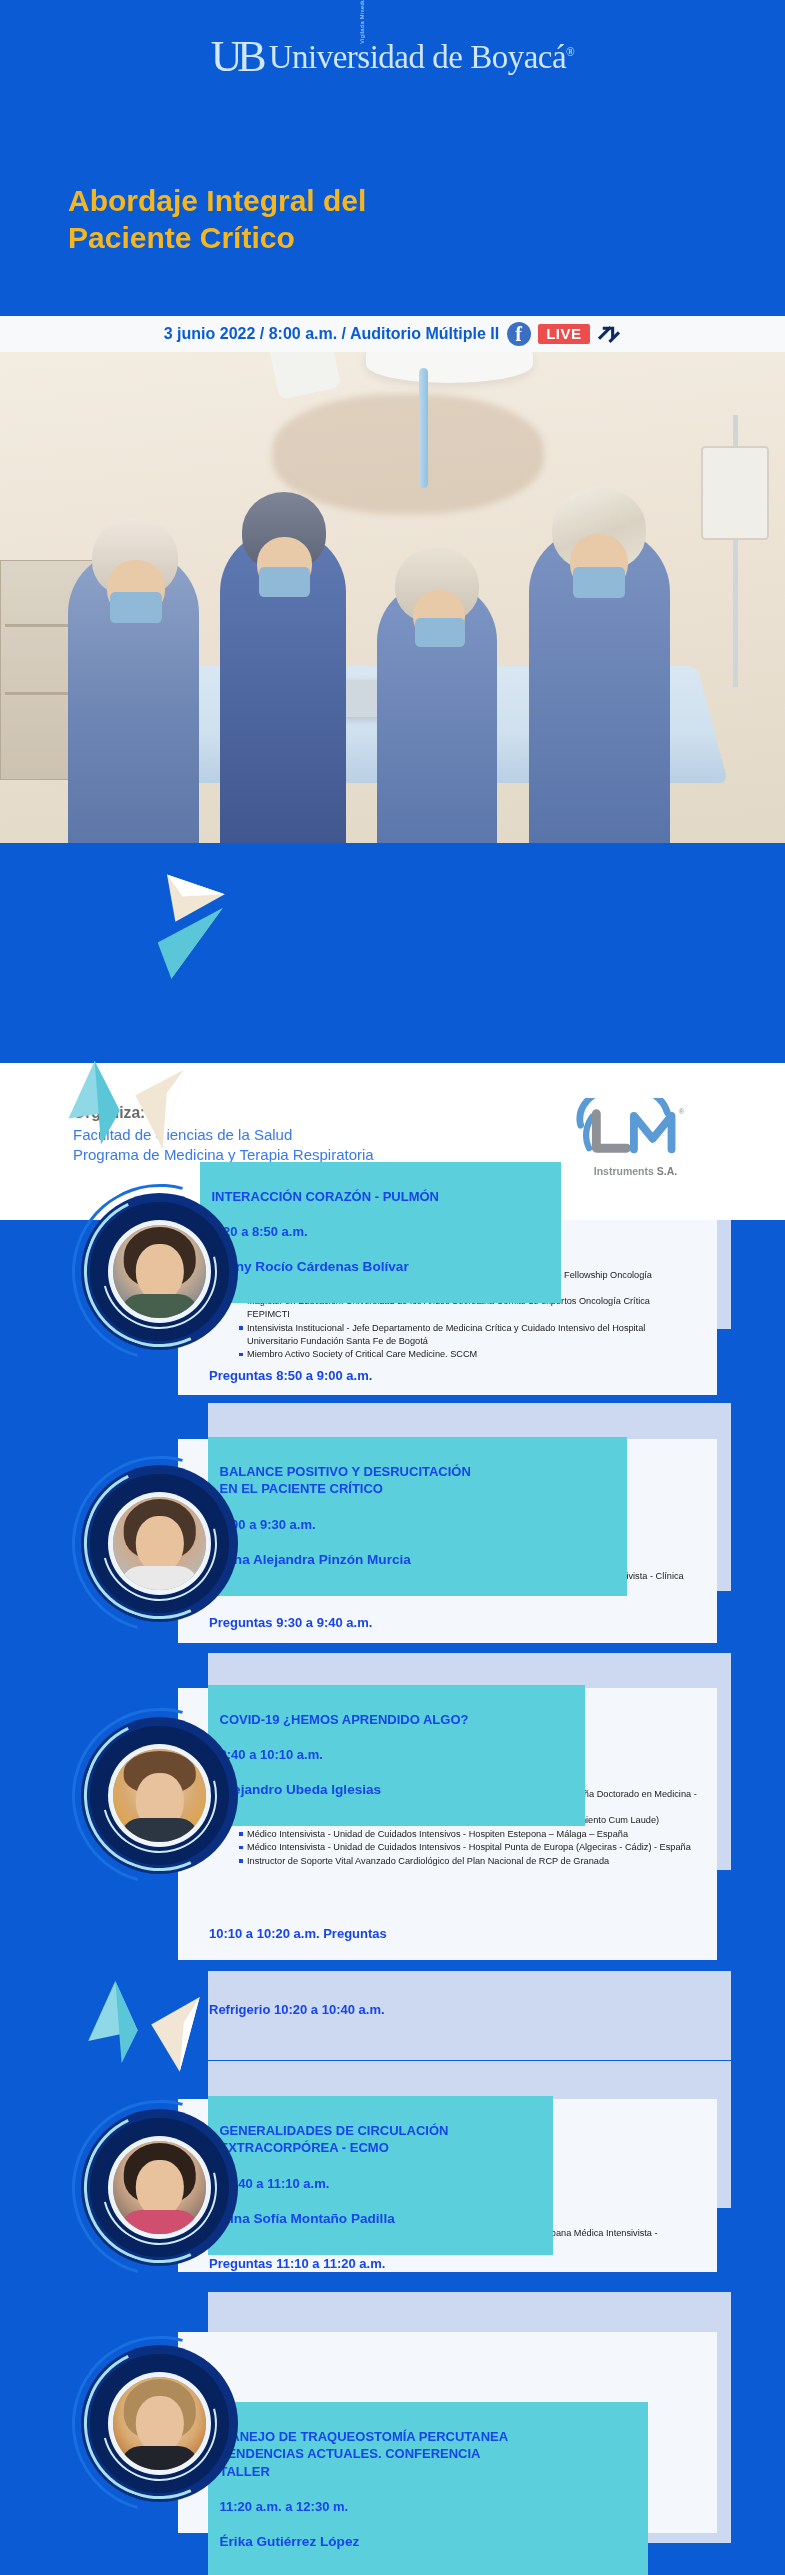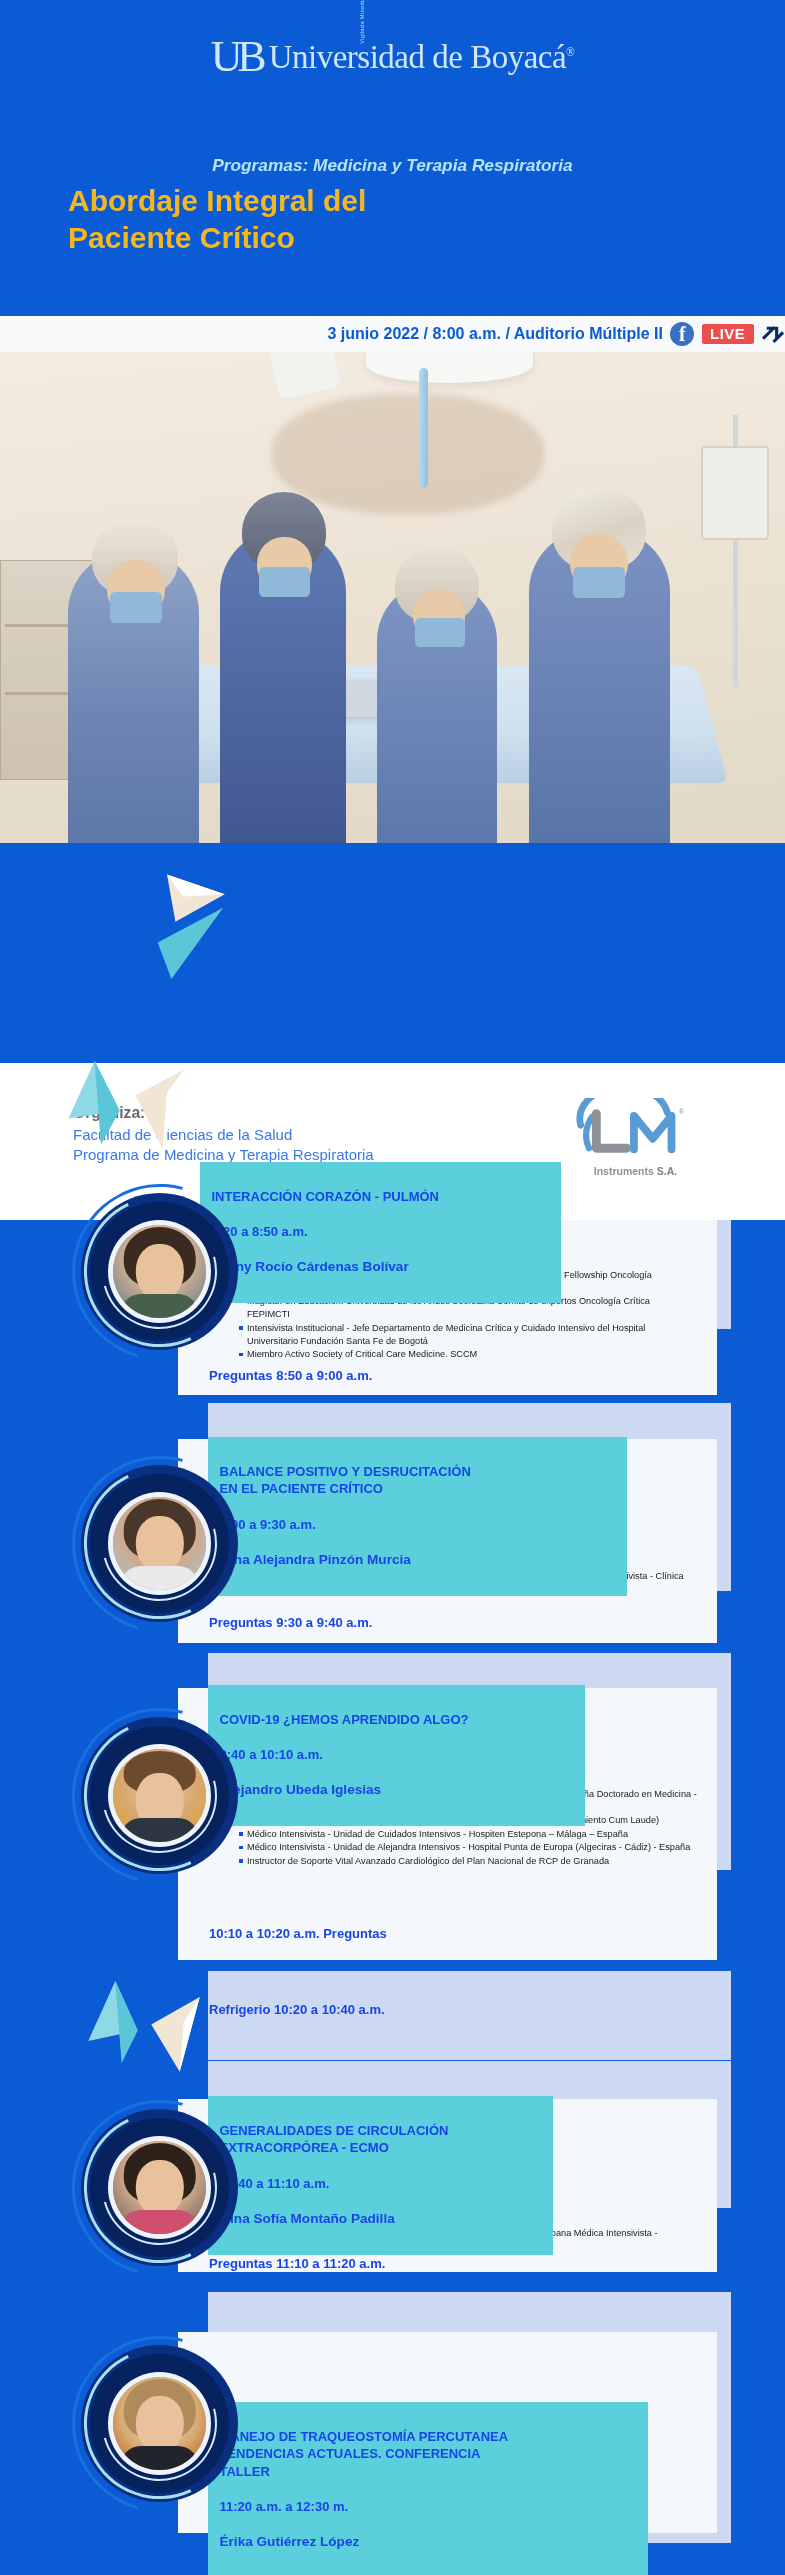--- a/index.html
+++ b/index.html
@@ -92,21 +92,21 @@
     line-height: 1.22;
   }
 
   
   .datebar {
     position: relative;
     height: 38px;
     background: #f8f9fa;
     display: flex;
     align-items: center;
-    justify-content: flex-end;
+    justify-content: center;
     gap: 7.3px;
     border-top: 2.6px solid #0a5bd4;
   }
   .datebar .dtext {
     font-size: 16px;
     font-weight: bold;
     color: #0a5bd4;
     white-space: nowrap;
   }
   .fb-icon {
@@ -381,21 +381,20 @@
 </head>
 <body>
 
 <div class="poster">
 
   <div class="header">
     <div class="ub-logo">
       <span class="vigilada">Vigilada Mineducación</span>
       <span class="ub-mark">UB</span><span>Universidad de Boyacá</span><span class="reg">®</span>
     </div>
-    <div class="h-sub">Programas: Medicina y Terapia Respiratoria</div>
     <div class="h-main">
       <div>Abordaje Integral del</div>
       <div>Paciente Crítico</div>
     </div>
   </div>
 
   <div class="datebar">
     <span class="dtext">3 junio 2022 / 8:00 a.m. / Auditorio Múltiple II</span>
     <span class="fb-icon"></span>
     <span class="live-badge">LIVE</span>
@@ -570,21 +569,21 @@
         <div>COVID-19 ¿HEMOS APRENDIDO ALGO?</div>
         <div>9:40 a 10:10 a.m.</div>
         <div class="nm">Alejandro Ubeda Iglesias</div>
       </div>
 
       <ul class="bullets" style="left:238px;top:790px;width:461px;">
         <li>Licenciatura en Medicina y Cirugía - Universidad de Sevilla - España</li>
         <li>Especialista en Medicina Intensiva - Hospital Universitario de Valme – Sevilla España Doctorado en Medicina - Universidad de Murcia - España. (Reconocimiento Cum Laude)</li>
         <li>Doctorado en Medicina - Universidad de Las Palmas de Gran Canaria. (Reconocimiento Cum Laude)</li>
         <li>Médico Intensivista - Unidad de Cuidados Intensivos - Hospiten Estepona – Málaga – España</li>
-        <li>Médico Intensivista - Unidad de Alejandra Intensivos - Hospital Punta de Europa (Algeciras - Cádiz) - España</li>
+        <li>Médico Intensivista - Unidad de Cuidados Intensivos - Hospital Punta de Europa (Algeciras - Cádiz) - España</li>
         <li>Instructor de Soporte Vital Avanzado Cardiológico del Plan Nacional de RCP de Granada</li>
       </ul>
 
       <div class="qline" style="left:209px;top:942px;">10:10 a 10:20 a.m. Preguntas</div>
     </div>
 
     <div class="block">
       <div class="panel-back" style="left:208px;top:987px;width:523px;height:89px;"></div>
       <span class="tri" style="left:83px;top:997px;">
         <svg width="73" height="86" viewBox="0 0 140 165">

